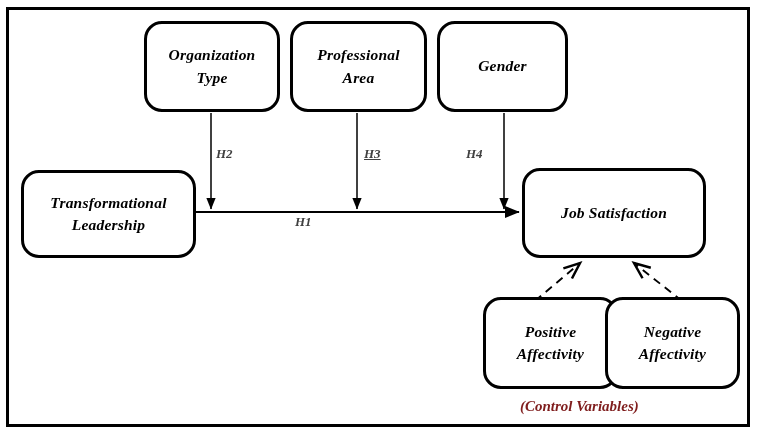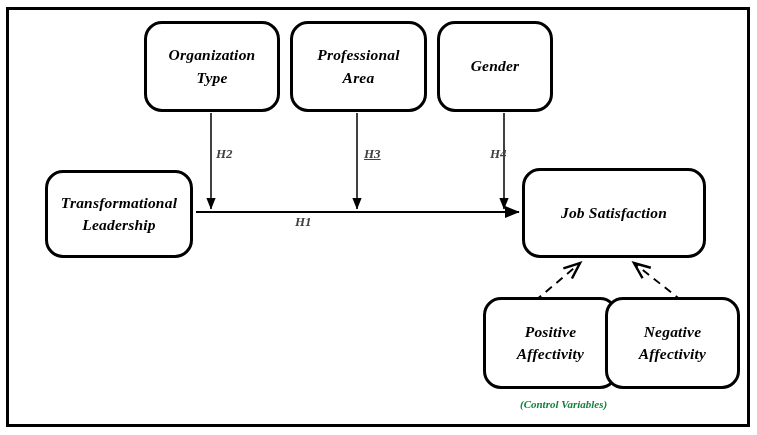--- a/index.html
+++ b/index.html
@@ -41,48 +41,48 @@
     font-size: 15.5px;
     line-height: 1.45;
     color: #000000;
     letter-spacing: 0.2px;
     z-index: 3;
   }
   .node .txt { padding: 0 6px; white-space: pre-line; }
 
   #node-org-type       { left: 144px; top: 21px;  width: 136px; height: 91px; }
   #node-prof-area      { left: 290px; top: 21px;  width: 137px; height: 91px; }
-  #node-gender         { left: 437px; top: 21px;  width: 116px; height: 91px; }
-  #node-trans-lead     { left: 21px;  top: 170px; width: 148px; height: 88px; margin-left: 24px; }
+  #node-gender         { left: 437px; top: 21px;  width: 131px; height: 91px; }
+  #node-trans-lead     { left: 21px;  top: 170px; width: 175px; height: 88px; }
   #node-job-sat        { left: 522px; top: 168px; width: 184px; height: 90px; }
   #node-pos-aff        { left: 460px; top: 297px; width: 135px; height: 92px; margin-left: 23px; }
   #node-neg-aff        { left: 605px; top: 297px; width: 135px; height: 92px; }
 
   .hyp-label {
     position: absolute;
     font-style: italic;
     font-weight: bold;
     font-size: 13px;
     color: #404040;
     z-index: 4;
     white-space: nowrap;
   }
   #label-h2 { left: 216px; top: 146px; }
   #label-h3 { left: 364px; top: 146px; text-decoration: underline; }
-  #label-h4 { left: 490px; top: 146px; }
+  #label-h4 { left: 466px; top: 146px; }
   #label-h1 { left: 295px; top: 214px; font-style: italic; }
 
   #label-control-vars {
     position: absolute;
     left: 520px;
     top: 398px;
     font-style: italic;
     font-weight: bold;
-    font-size: 11px;
-    color: #15803d;
+    font-size: 15px;
+    color: #7f1d1d;
     white-space: nowrap;
     z-index: 4;
   }
 
   #edges {
     position: absolute;
     left: 0; top: 0;
     width: 757px;
     height: 435px;
     z-index: 2;

